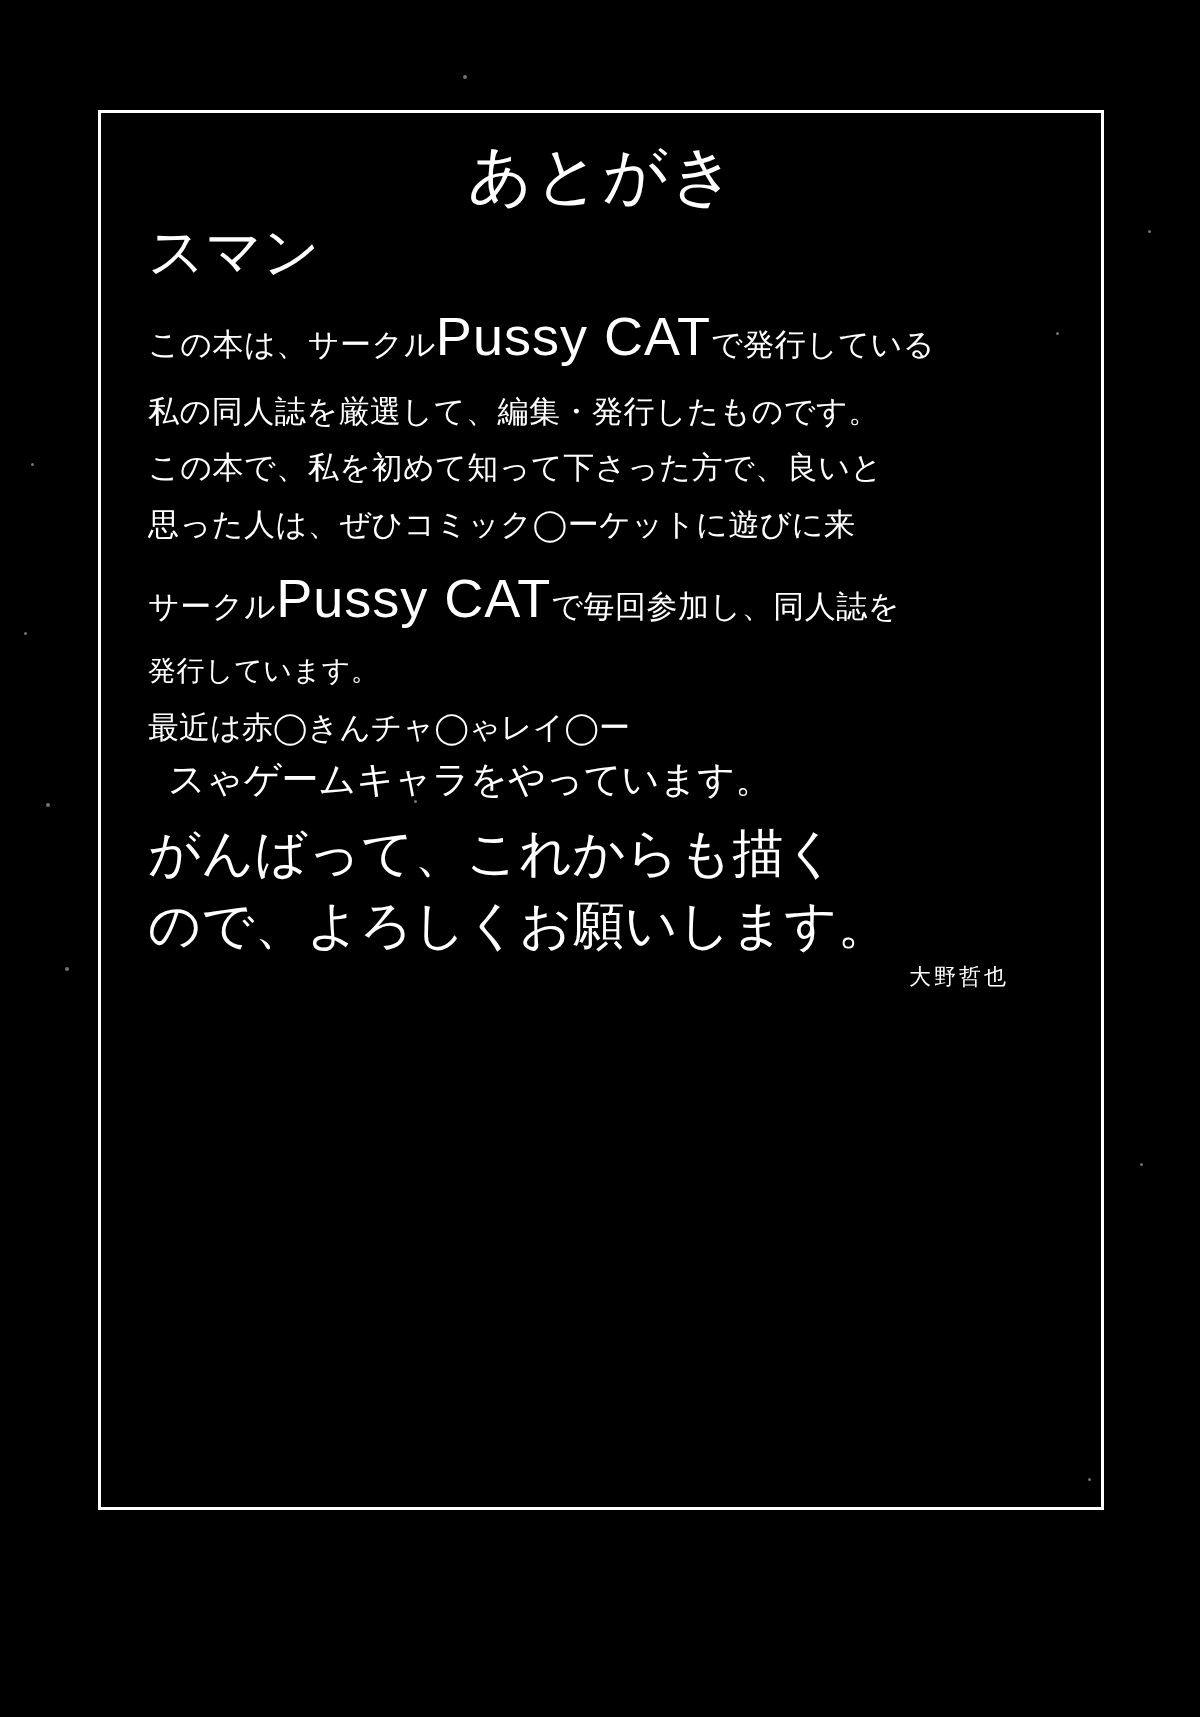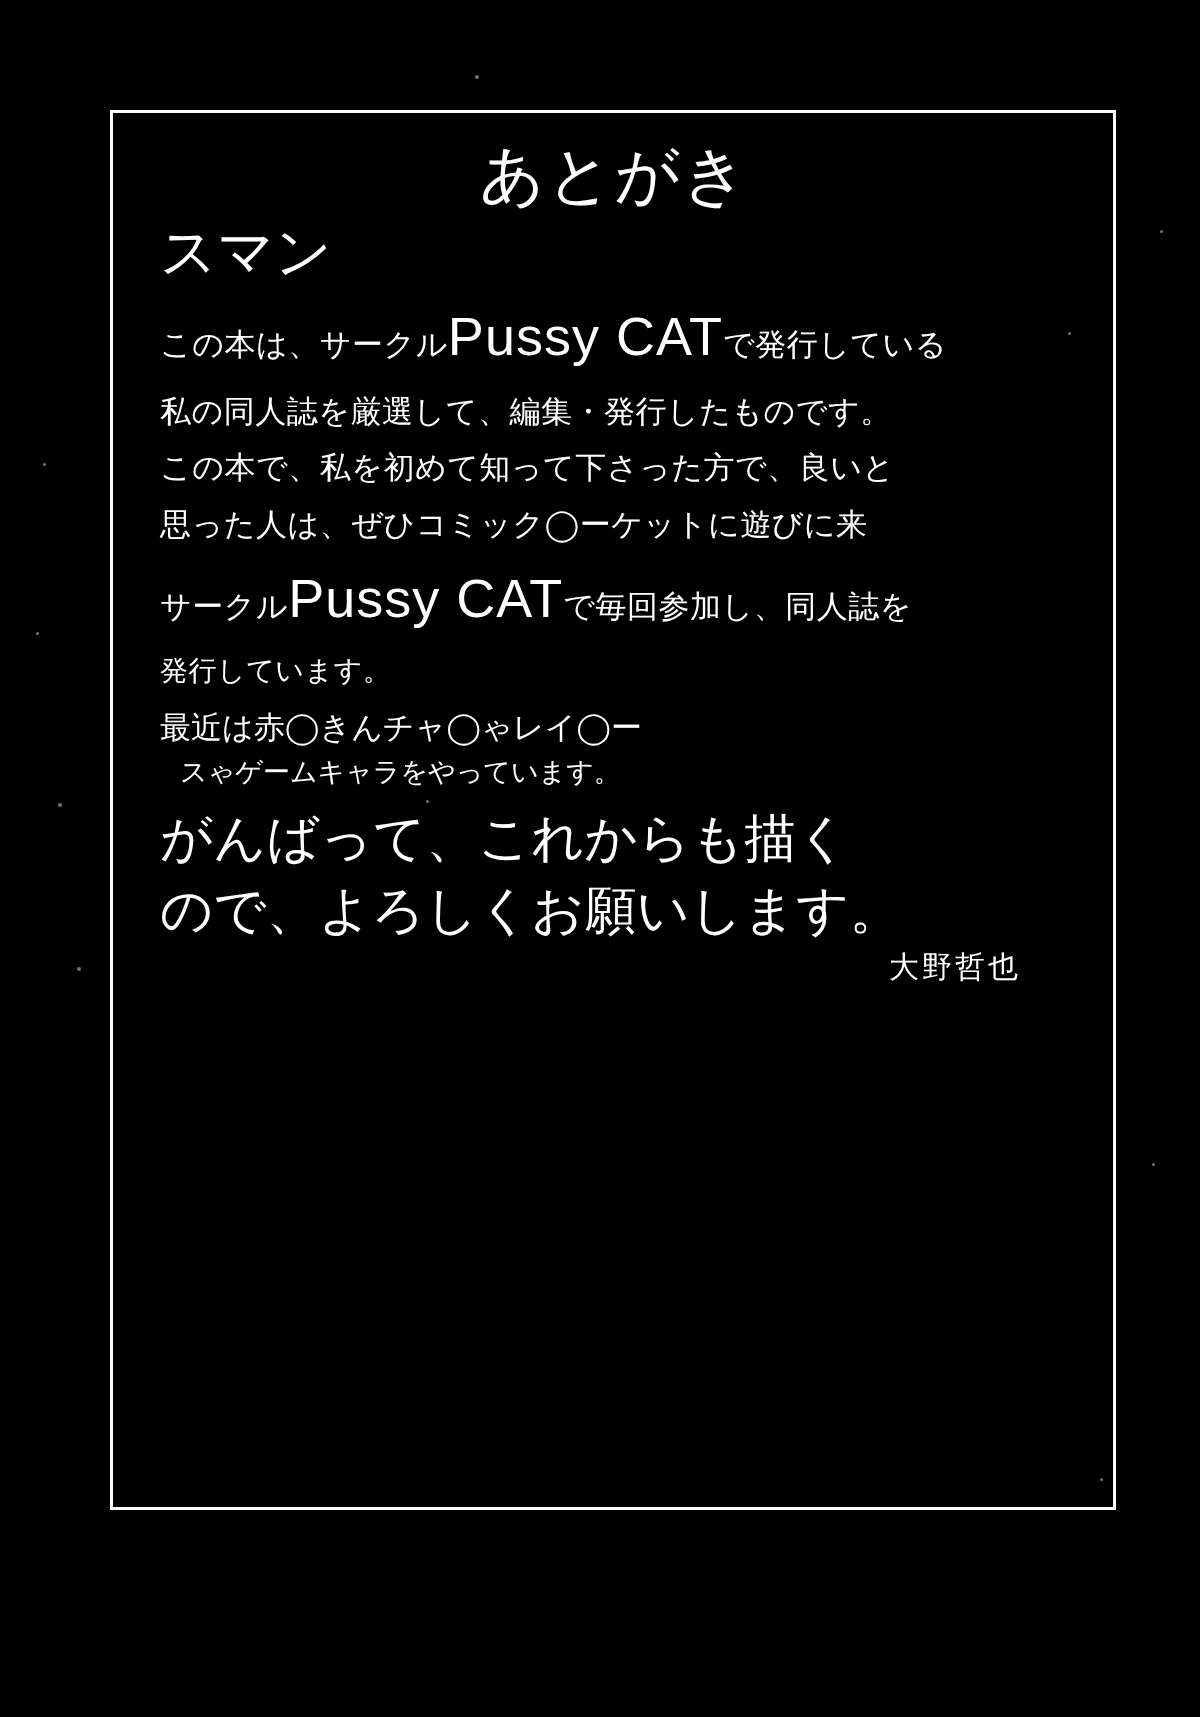--- a/index.html
+++ b/index.html
@@ -10,21 +10,21 @@
   body {
     width: 1200px;
     height: 1717px;
     position: relative;
     font-family: "Liberation Sans", sans-serif;
     color: #ffffff;
     overflow: hidden;
   }
   .page {
     position: absolute;
-    left: 12px; top: 0;
+    left: 0; top: 0;
     width: 1076px;
     height: 1717px;
     background: #000000;
   }
   .frame {
     position: absolute;
     left: 98px;
     top: 110px;
     width: 1006px;
     height: 1400px;
@@ -87,30 +87,30 @@
     white-space: nowrap;
   }
   .l-recent {
     font-size: 31px;
     line-height: 1.5;
     margin: 10px 0 2px 0;
     font-family: "DejaVu Sans", sans-serif;
     white-space: nowrap;
   }
   .l-recent2 {
-    font-size: 27px;
+    font-size: 37px;
     line-height: 1.5;
     margin: 0 0 10px 0;
     font-family: "DejaVu Sans", sans-serif;
     white-space: nowrap;
     padding-left: 20px;
   }
   .signature {
     text-align: right;
-    font-size: 30px;
+    font-size: 22px;
     padding-right: 48px;
     letter-spacing: 3px;
     font-family: "DejaVu Sans", sans-serif;
   }
   .speck {
     position: absolute;
     background: #cfcfcf;
     border-radius: 50%;
     opacity: 0.55;
   }

